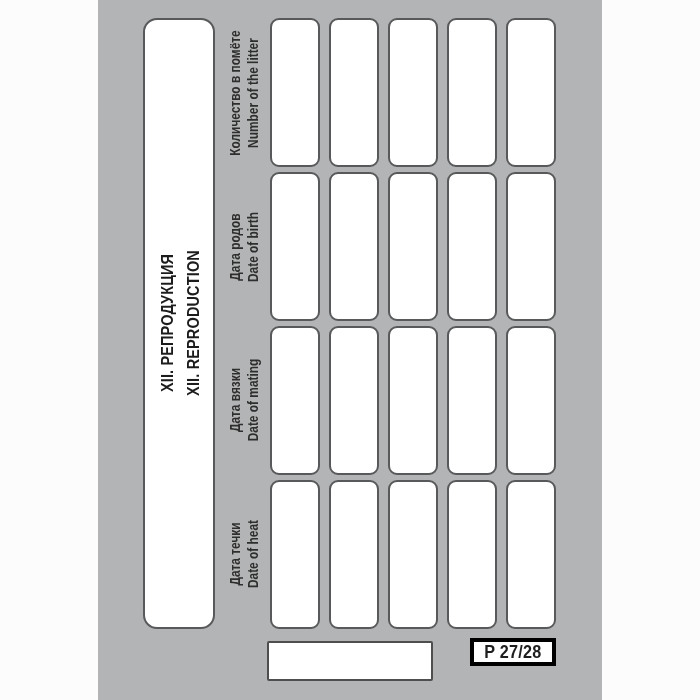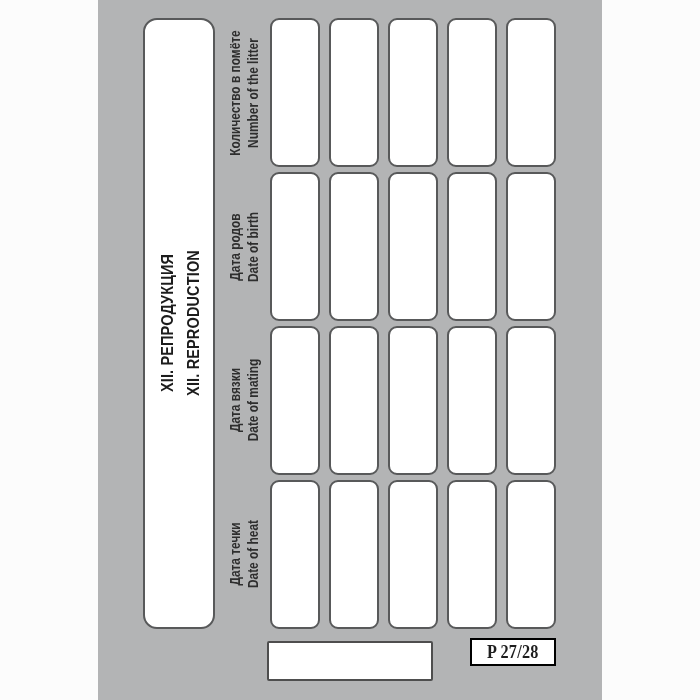--- a/index.html
+++ b/index.html
@@ -45,22 +45,22 @@
     border-radius:9px;box-sizing:border-box;
   }
   .blank-box{
     position:absolute;left:169px;top:641px;width:166px;height:40px;
     background:var(--cell-fill,#fff);
     border:2px solid #4e4e4e;border-radius:2px;box-sizing:border-box;
   }
   .pagenum-box{
     position:absolute;left:372px;top:638px;width:86px;height:28px;
     background:var(--cell-fill,#fff);
-    border:2px solid #000000;box-sizing:border-box;
-    display:flex;align-items:center;justify-content:center;font-family:Liberation Serif, serif;
+    border:4px solid #000000;box-sizing:border-box;
+    display:flex;align-items:center;justify-content:center;
   }
   .pagenum-text{
     font-size:18px;font-weight:bold;color:#1e1e1e;
     transform:scaleX(0.9);letter-spacing:0.3px;
   }
 </style>
 </head>
 <body style="--page-bg: #b3b4b5; --cell-fill: #ffffff; --cell-border: #58595a;">
 
 <div class="page">

